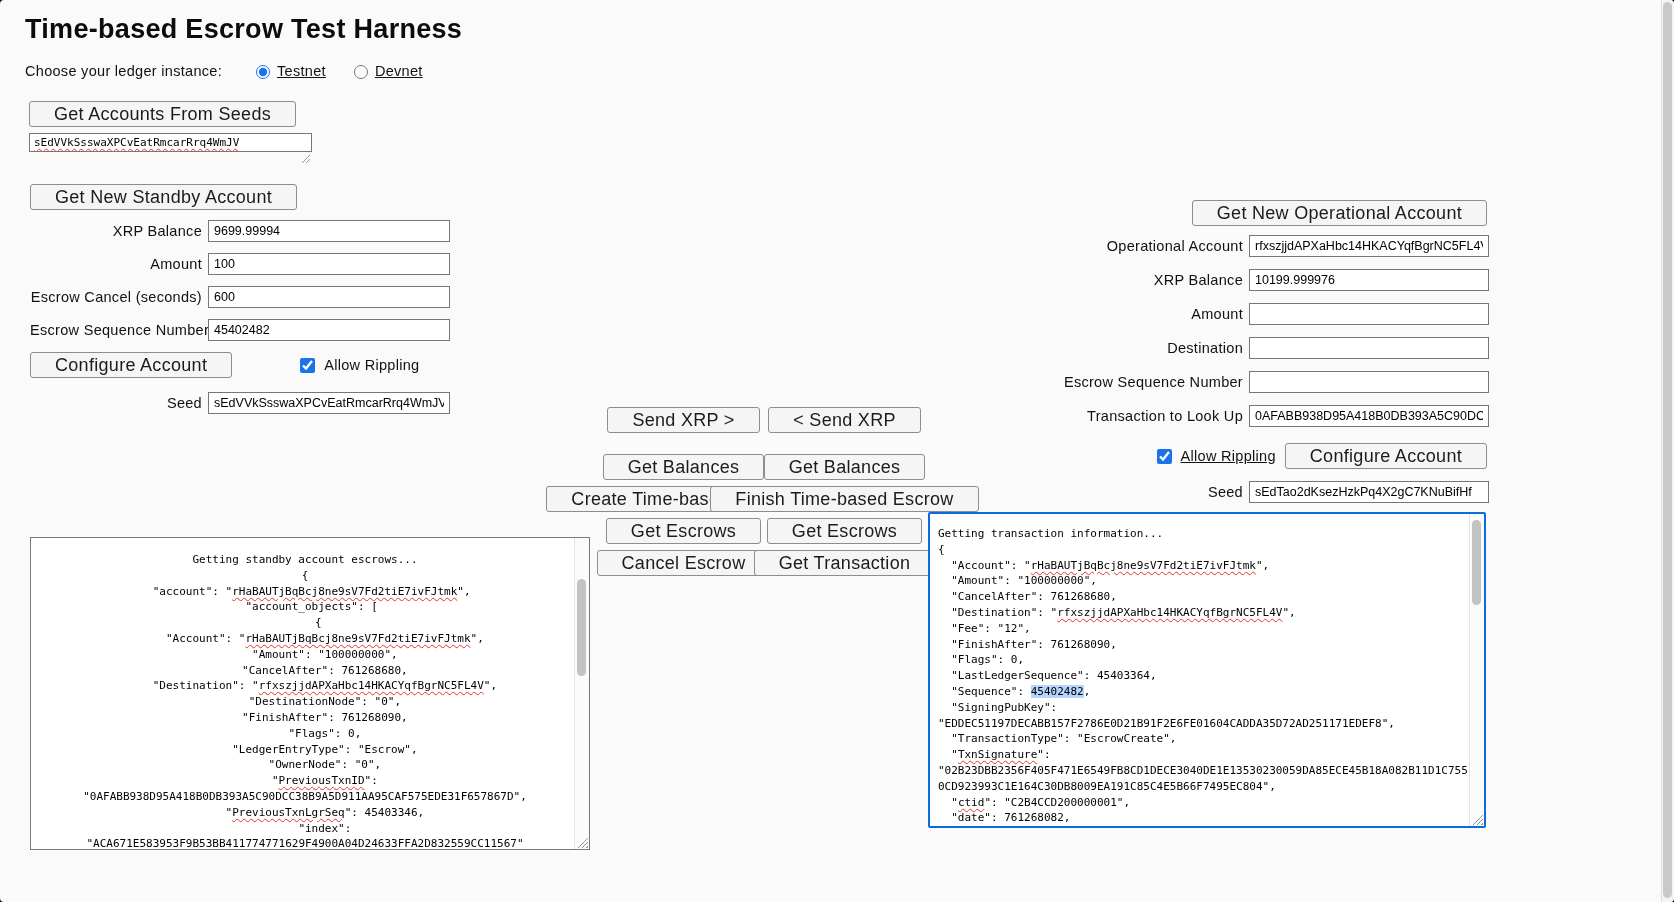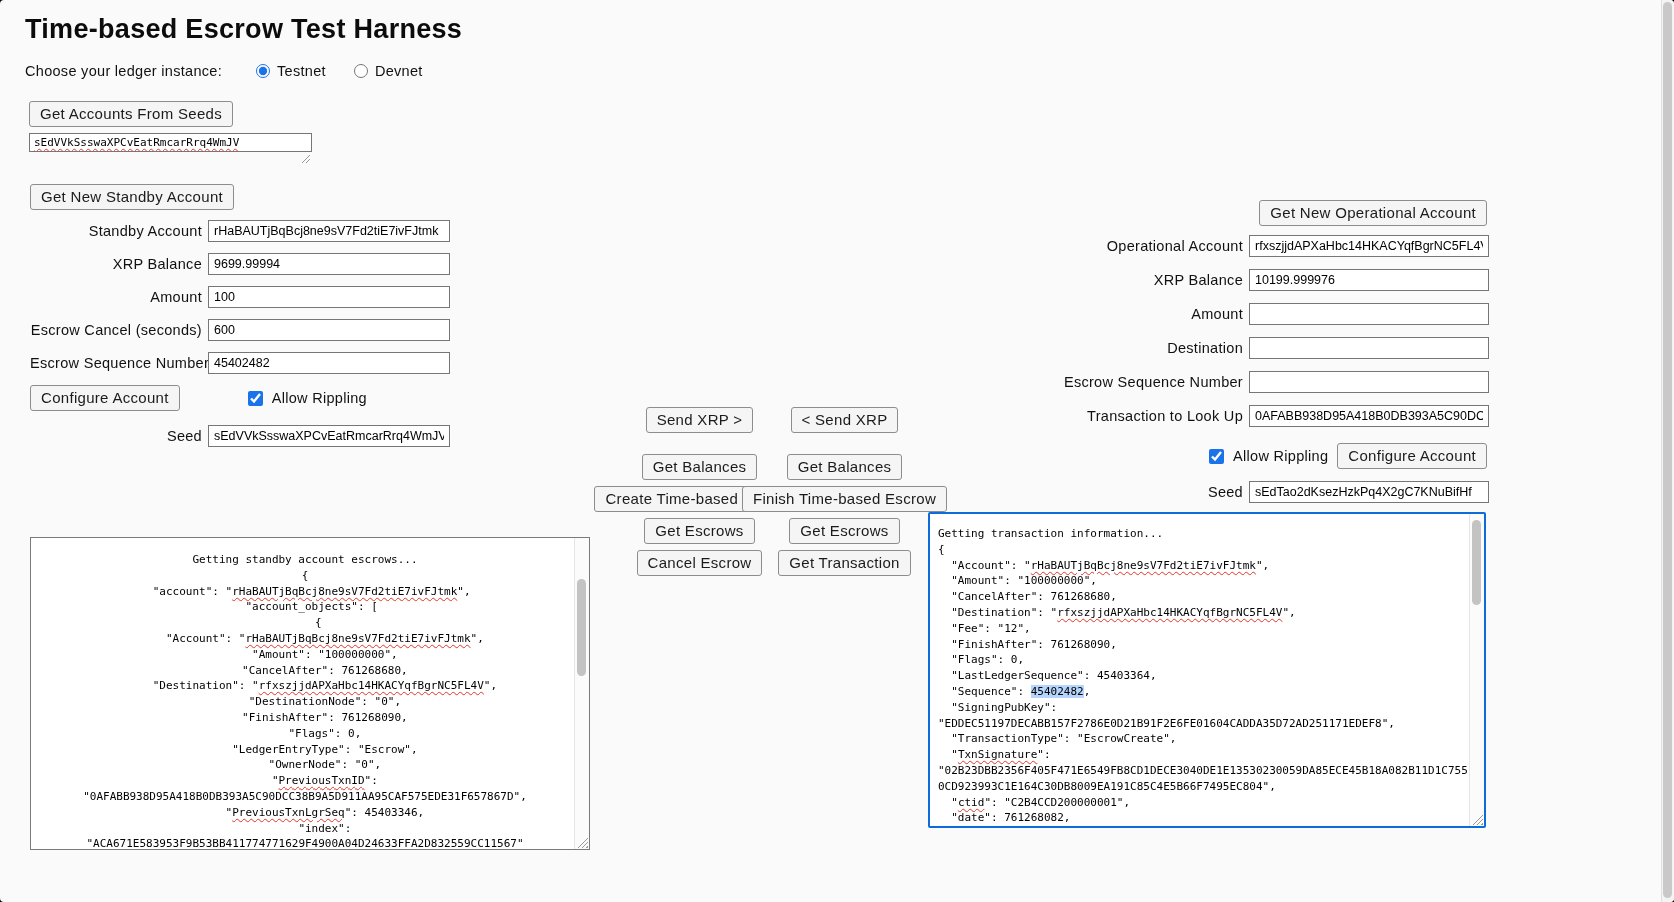--- a/index.html
+++ b/index.html
@@ -8,28 +8,28 @@
   .window{position:relative;width:1674px;height:902px;background:#fafafa;
           border-radius:4px;overflow:hidden;}
   .abs{position:absolute;}
 
   .title{position:absolute;left:25px;top:14px;font-size:27px;font-weight:700;
          color:#0c0c0c;letter-spacing:.3px;}
 
   .ledger-row{position:absolute;left:25px;top:63px;display:flex;align-items:center;
               font-size:14.5px;color:#111;letter-spacing:.3px;}
   .ledger-row .gap{width:34px;}
-  .radio-opt{display:flex;align-items:center;gap:7px;margin-right:28px;cursor:default;}
+  .radio-opt{display:flex;align-items:flex-end;gap:7px;margin-right:28px;cursor:default;text-decoration:underline;}
   input[type=radio],input[type=checkbox]{accent-color:#1a73e8;margin:0;}
   input[type=radio]{width:14px;height:14px;}
   input[type=checkbox]{width:15px;height:15px;}
 
-  .btn{font-family:"Liberation Sans",sans-serif;font-size:15px;color:#1b1b1b;
+  .btn{font-family:"Liberation Sans",sans-serif;font-size:18px;color:#1b1b1b;
        background:#f5f5f5;border:1px solid #8d8d8d;border-radius:3px;
-       padding:5px 10px;letter-spacing:.3px;white-space:nowrap;line-height:14px;}
+       padding:5px 24px;letter-spacing:.3px;white-space:nowrap;line-height:14px;}
 
   .field{height:22px;box-sizing:border-box;border:1px solid #767676;background:#fff;
          font-family:"Liberation Sans",sans-serif;font-size:12.5px;color:#000;
          padding:1px 5px;border-radius:0;}
   .flabel{font-size:14.5px;color:#111;letter-spacing:.3px;text-align:right;
           padding-right:6px;white-space:nowrap;}
 
   .form-left{position:absolute;left:30px;top:184px;width:425px;}
   .form-left .frow{display:flex;align-items:center;margin-bottom:11px;}
   .form-left .flabel{width:172px;flex:none;}
@@ -44,21 +44,21 @@
   .form-right .frow{display:flex;align-items:center;margin-bottom:12px;}
   .form-right .flabel{width:238px;flex:none;}
   .form-right .field{width:240px;flex:none;}
   .form-right .btnrow{display:flex;justify-content:flex-end;margin-bottom:9px;}
   .cfgrow-right{display:flex;align-items:center;justify-content:flex-end;gap:9px;
                 margin-top:16px;margin-bottom:12px;font-size:14.5px;
                 letter-spacing:.3px;color:#111;}
 
   .mid-col{position:absolute;top:407px;width:163px;display:flex;flex-direction:column;
            align-items:center;}
-  .mid-a{left:618px;align-items:center;} .mid-b{left:763px;}
+  .mid-a{left:602px;align-items:center;} .mid-b{left:763px;}
   .mid-col .btn{margin-bottom:6px;}
   .mid-col .first{margin-bottom:21px;}
 
   .seedsbox{position:absolute;left:29px;top:133px;width:283px;height:19px;
             box-sizing:border-box;border:1px solid #767676;background:#fff;
             font-family:"DejaVu Sans Mono",monospace;font-size:11px;line-height:13.5px;
             padding:2px 4px;white-space:pre;overflow:hidden;color:#000;}
 
   .outbox{position:absolute;box-sizing:border-box;background:#fff;overflow:hidden;}
   .out-left{left:30px;top:537px;width:560px;height:313px;border:1px solid #7a7a7a;}
@@ -111,24 +111,20 @@
 
   <button class="btn abs" style="left:29px;top:101px;">Get Accounts From Seeds</button>
 
   <div class="seedsbox"><span class="sq">sEdVVkSsswaXPCvEatRmcarRrq4WmJV</span>
 <span class="sq">sEdTao2dKsezHzkPq4X2gC7KNuBifHf</span></div>
   <div class="rz-seeds"></div>
 
   <div class="form-left">
     <button class="btn newbtn">Get New Standby Account</button>
 
-    <div class="frow">
-      <span class="flabel">Standby Account</span>
-      <input class="field" type="text" value="rHaBAUTjBqBcj8ne9sV7Fd2tiE7ivFJtmk" style="">
-    </div>
     <div class="frow">
       <span class="flabel">XRP Balance</span>
       <input class="field" type="text" value="9699.99994" style="">
     </div>
     <div class="frow">
       <span class="flabel">Amount</span>
       <input class="field" type="text" value="100" style="">
     </div>
     <div class="frow">
       <span class="flabel">Escrow Cancel (seconds)</span>

